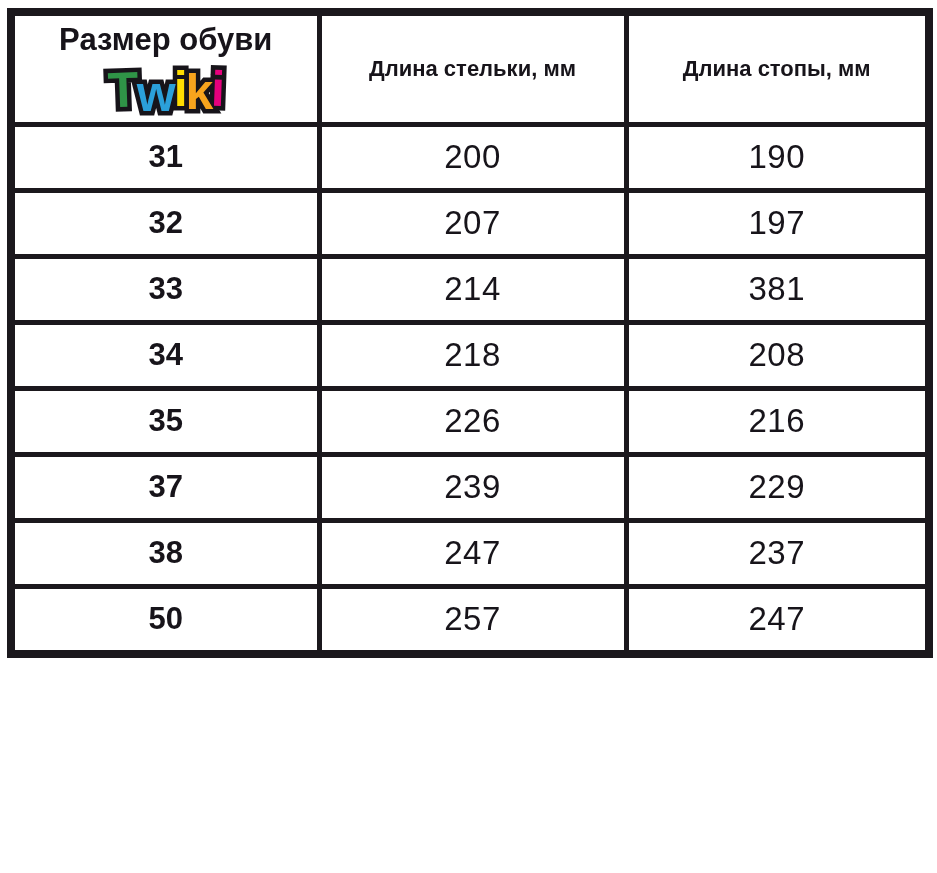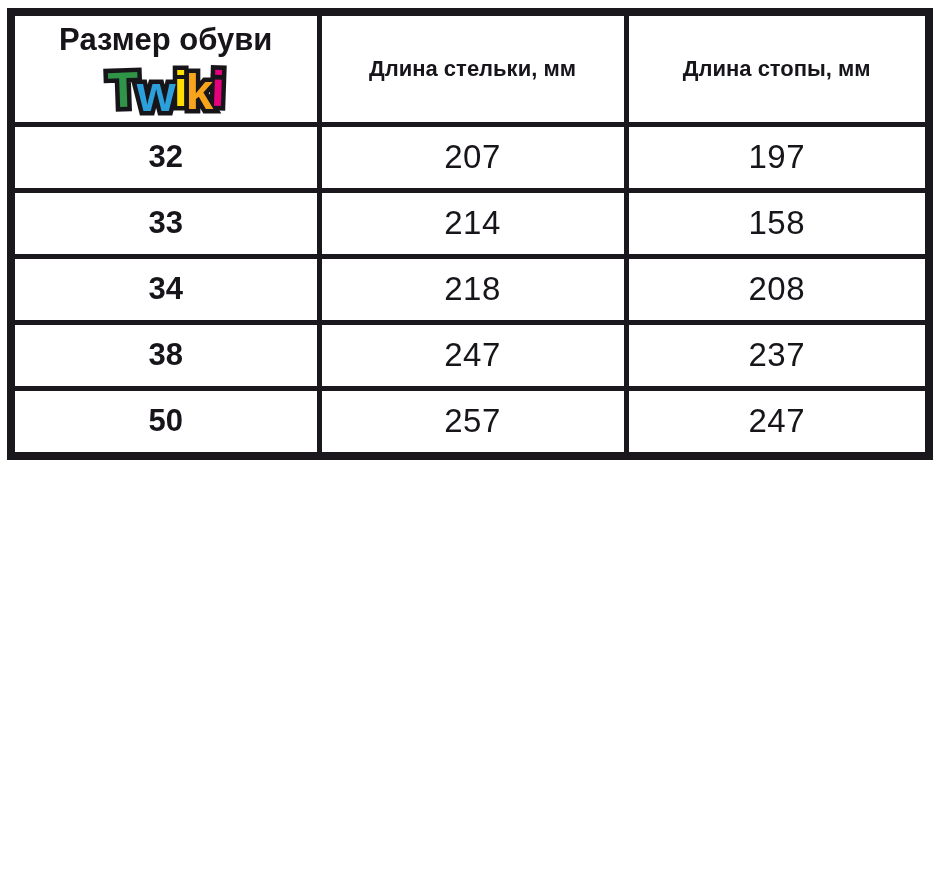--- a/index.html
+++ b/index.html
@@ -124,33 +124,48 @@
         <th class="hdr">
           <div class="hdr-col">Длина стельки, мм</div>
         </th>
         <th class="hdr">
           <div class="hdr-col">Длина стопы, мм</div>
         </th>
       </tr>
     </thead>
     <tbody>
       <tr>
+        <td class="size-cell">31</td>
+        <td class="val-cell">200</td>
+        <td class="val-cell">190</td>
+      </tr>
+      <tr>
         <td class="size-cell">32</td>
         <td class="val-cell">207</td>
         <td class="val-cell">197</td>
       </tr>
       <tr>
         <td class="size-cell">33</td>
         <td class="val-cell">214</td>
-        <td class="val-cell">158</td>
+        <td class="val-cell">381</td>
       </tr>
       <tr>
         <td class="size-cell">34</td>
         <td class="val-cell">218</td>
         <td class="val-cell">208</td>
+      </tr>
+      <tr>
+        <td class="size-cell">35</td>
+        <td class="val-cell">226</td>
+        <td class="val-cell">216</td>
+      </tr>
+      <tr>
+        <td class="size-cell">37</td>
+        <td class="val-cell">239</td>
+        <td class="val-cell">229</td>
       </tr>
       <tr>
         <td class="size-cell">38</td>
         <td class="val-cell">247</td>
         <td class="val-cell">237</td>
       </tr>
       <tr>
         <td class="size-cell">50</td>
         <td class="val-cell">257</td>
         <td class="val-cell">247</td>

